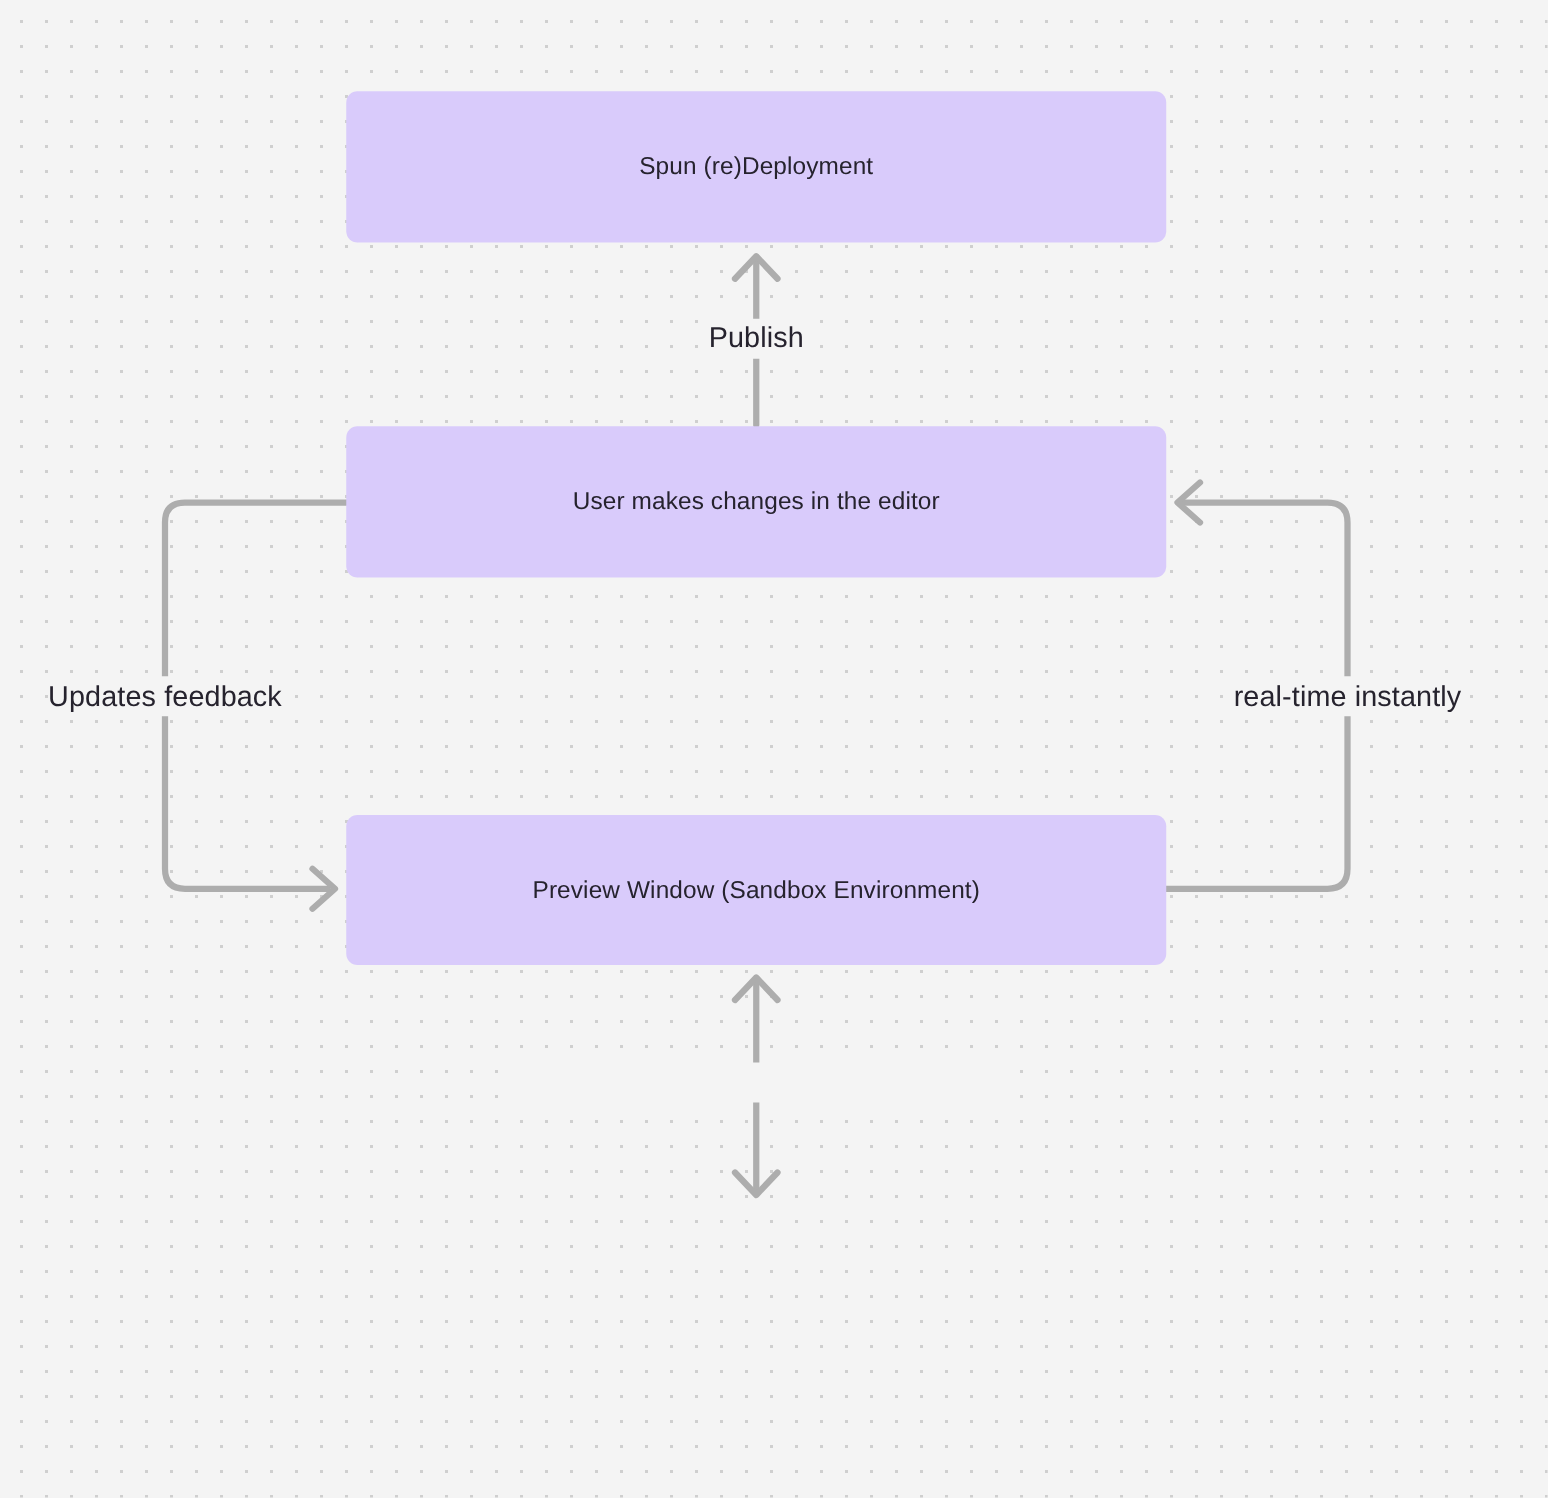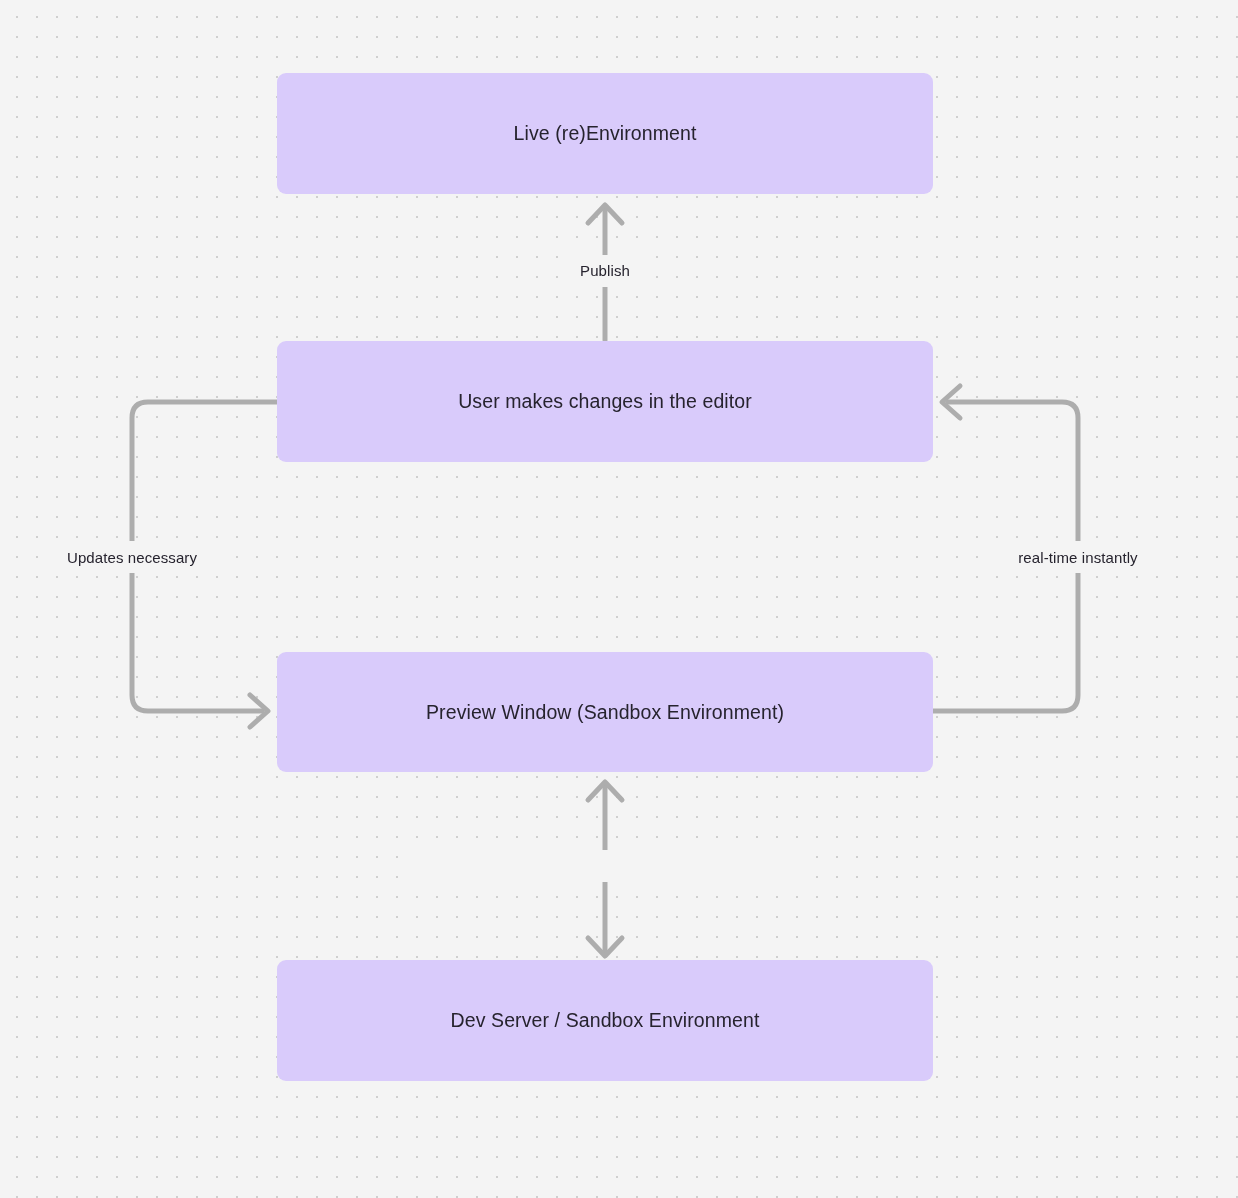--- a/index.html
+++ b/index.html
@@ -42,21 +42,21 @@
   .node-label {
     font-size: 19.5px;
     color: #26232e;
     letter-spacing: 0.1px;
     text-align: center;
     line-height: 1.25;
     white-space: nowrap;
   }
   .edge-label {
     position: absolute;
-    font-size: 15px;
+    font-size: 23px;
     color: #26232e;
     letter-spacing: 0.1px;
     white-space: nowrap;
     transform: translate(-50%, -50%);
     text-align: right;
   }
   #node-live     { left: 277px; top: 73px;  width: 656px; height: 121px; }
   #node-editor   { left: 277px; top: 341px; width: 656px; height: 121px; }
   #node-preview  { left: 277px; top: 652px; width: 656px; height: 120px; }
   #node-devserver{ left: 277px; top: 960px; width: 656px; height: 121px; }
@@ -93,35 +93,32 @@
 
     <g>
       <path d="M 605 955 L 605 786" fill="none" stroke="#adadad" stroke-width="5" stroke-linecap="round"></path>
       <path d="M 588 800 L 605 782 L 622 800" fill="none" stroke="#adadad" stroke-width="5" stroke-linecap="round" stroke-linejoin="round"></path>
       <path d="M 588 938 L 605 956 L 622 938" fill="none" stroke="#adadad" stroke-width="5" stroke-linecap="round" stroke-linejoin="round"></path>
       <rect x="410" y="850" width="390" height="32" fill="#f4f4f4"></rect>
     </g>
   </svg>
 
   <div class="node" id="node-live">
-    <span class="node-label">Live (re)Environment</span>
+    <span class="node-label">Spun (re)Deployment</span>
   </div>
 
   <div class="node" id="node-preview">
     <span class="node-label">Preview Window (Sandbox Environment)</span>
   </div>
 
   <div class="node" id="node-editor">
     <span class="node-label">User makes changes in the editor</span>
   </div>
 
-  <div class="node" id="node-devserver">
-    <span class="node-label">Dev Server / Sandbox Environment</span>
-  </div>
 
   <div class="edge-label" id="label-publish">Publish</div>
 
-  <div class="edge-label" id="label-updates">Updates necessary</div>
+  <div class="edge-label" id="label-updates">Updates feedback</div>
 
   <div class="edge-label" id="label-feedback">real-time instantly</div>
 
 
 </div>
 
 </body></html>

